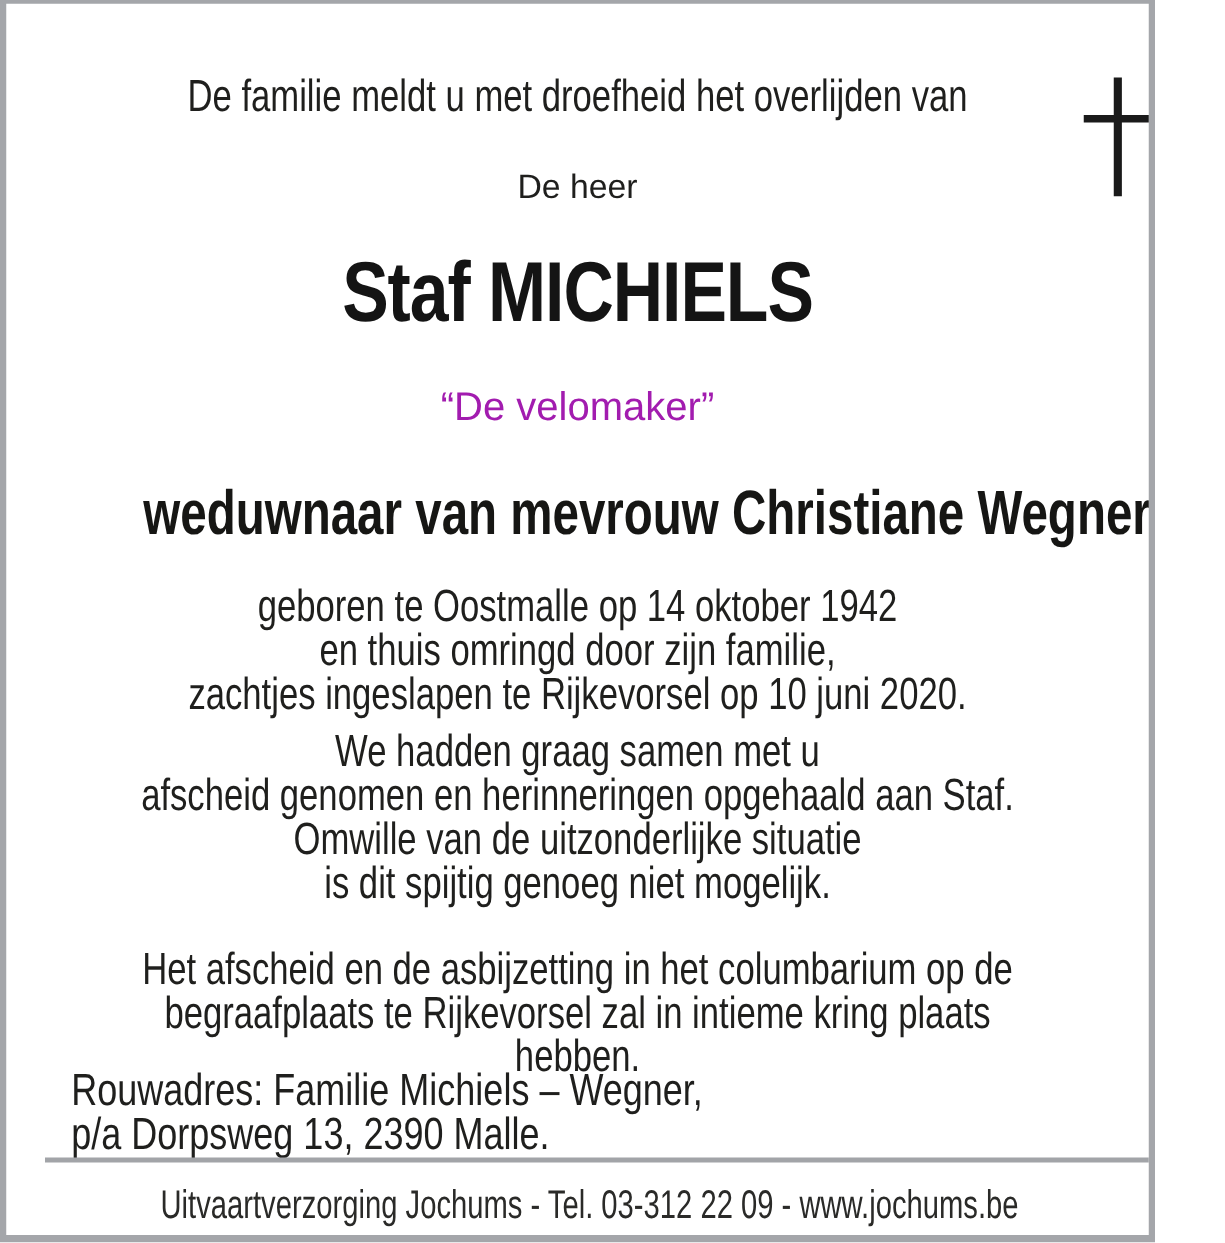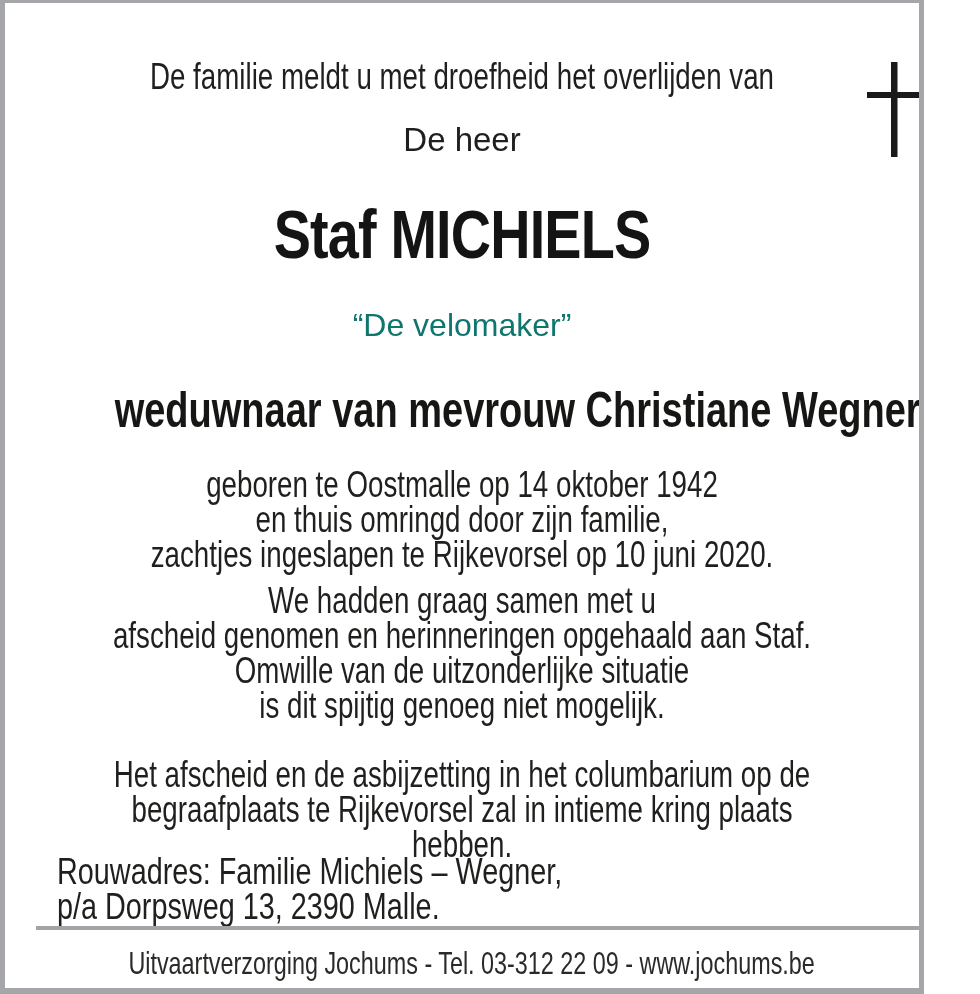--- a/index.html
+++ b/index.html
@@ -19,23 +19,23 @@
   .abs { position: absolute; }
   .center { left: 0; right: 0; text-align: center; }
   
   .cond  { transform: scaleX(0.77); transform-origin: 50% 50%; }
   .cond82 { transform: scaleX(0.82); transform-origin: 50% 50%; }
   .cond76 { transform: scaleX(0.76); transform-origin: 50% 50%; }
   .cond73 { transform: scaleX(0.73); transform-origin: 50% 50%; }
   .condL { transform: scaleX(0.80); transform-origin: 0 50%; }
 
   .intro-line   { top: 56px;  font-size: 36px; line-height: 35px; white-space: nowrap; }
-  .salutation   { top: 119px; font-size: 33px; line-height: 35px; }
+  .salutation   { top: 129px; font-size: 27px; line-height: 35px; }
   .deceased     { top: 196px; font-size: 68px; line-height: 70px; font-weight: bold; color: #141414; white-space: nowrap; letter-spacing: -1px; }
-  .nickname     { top: 305px; font-size: 32px; line-height: 35px; color: #0f766e; }
+  .nickname     { top: 305px; font-size: 32px; line-height: 35px; color: #a21caf; }
   .relation     { top: 381px; font-size: 50px; line-height: 52px; font-weight: bold; color: #161614; white-space: nowrap; }
   .para         { font-size: 36px; line-height: 35px; }
   .para-life    { top: 464px; }
   .para-farewell{ top: 580px; }
   .para-ceremony{ top: 754px; }
   .mourning     { top: 851px; left: 52px; font-size: 36px; line-height: 35px; text-align: left; white-space: nowrap; }
   .rule         { top: 923px; left: 31px; width: 909px; height: 4px; background: #a2a4a8; }
   .footer-line  { top: 943px; font-size: 32px; line-height: 35px; color: #2a2a28; white-space: nowrap; }
   .cross-wrap   { left: 860px; top: 58px; width: 58px; height: 100px; }
   .para span { display: block; }

